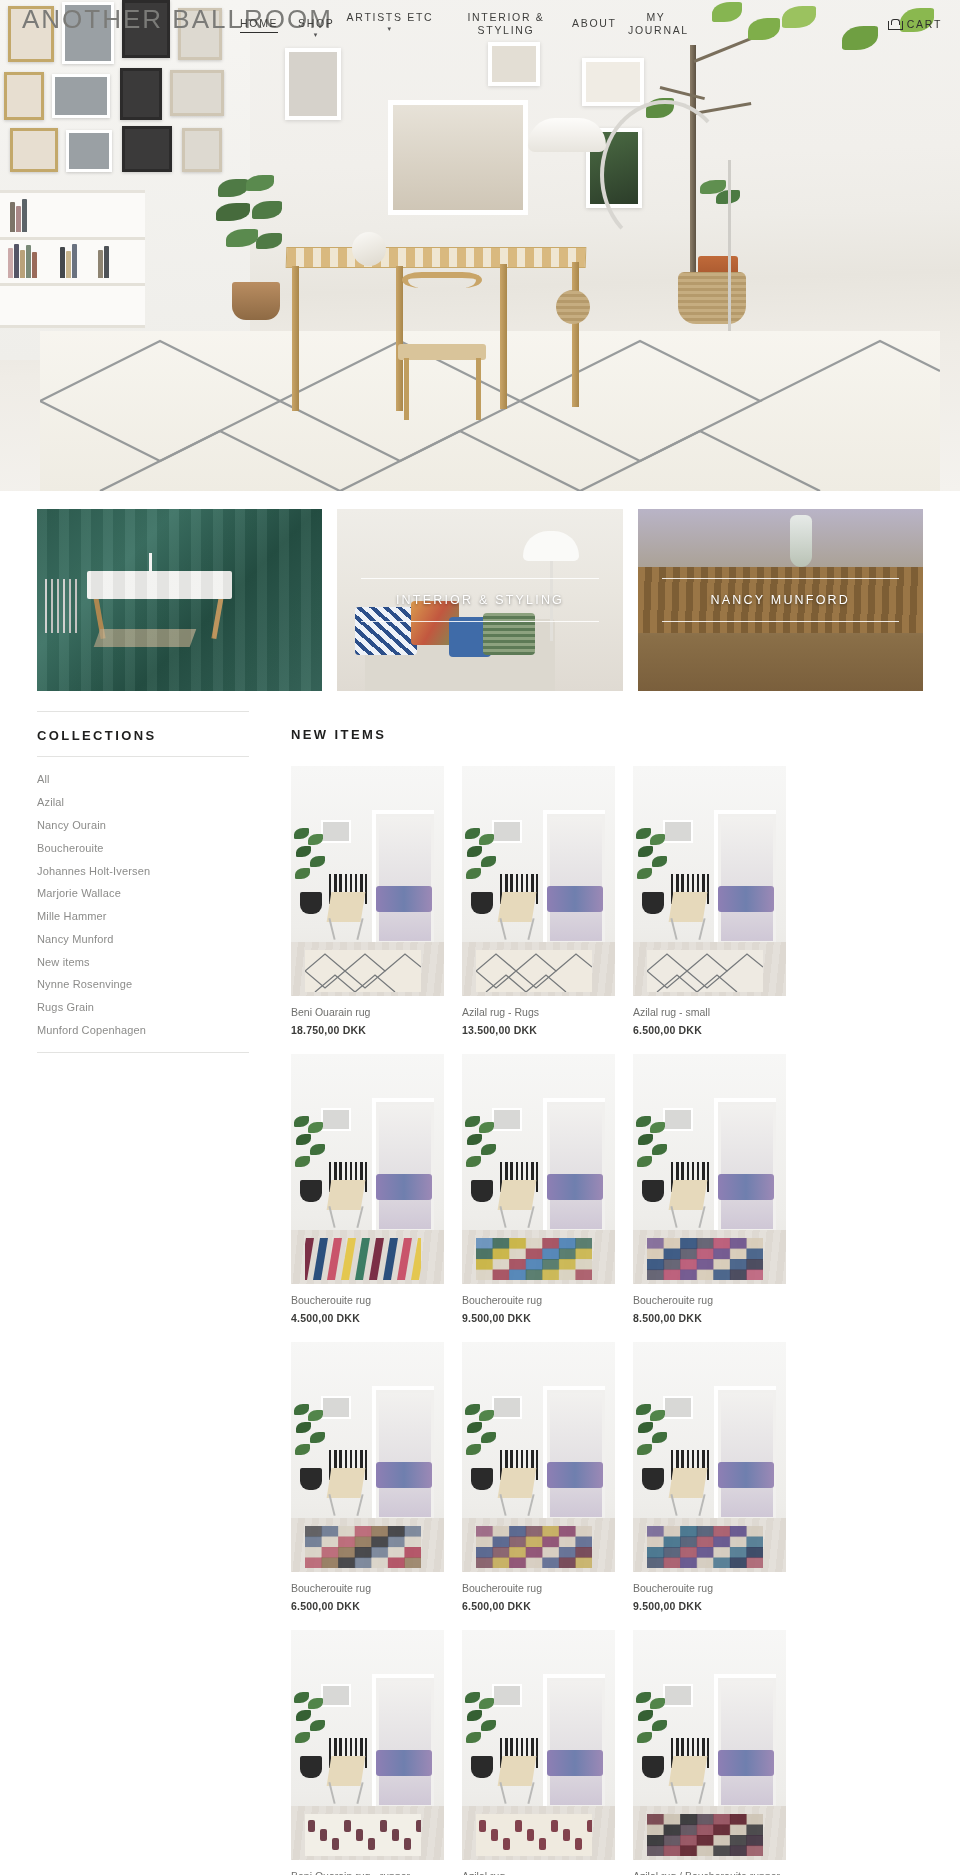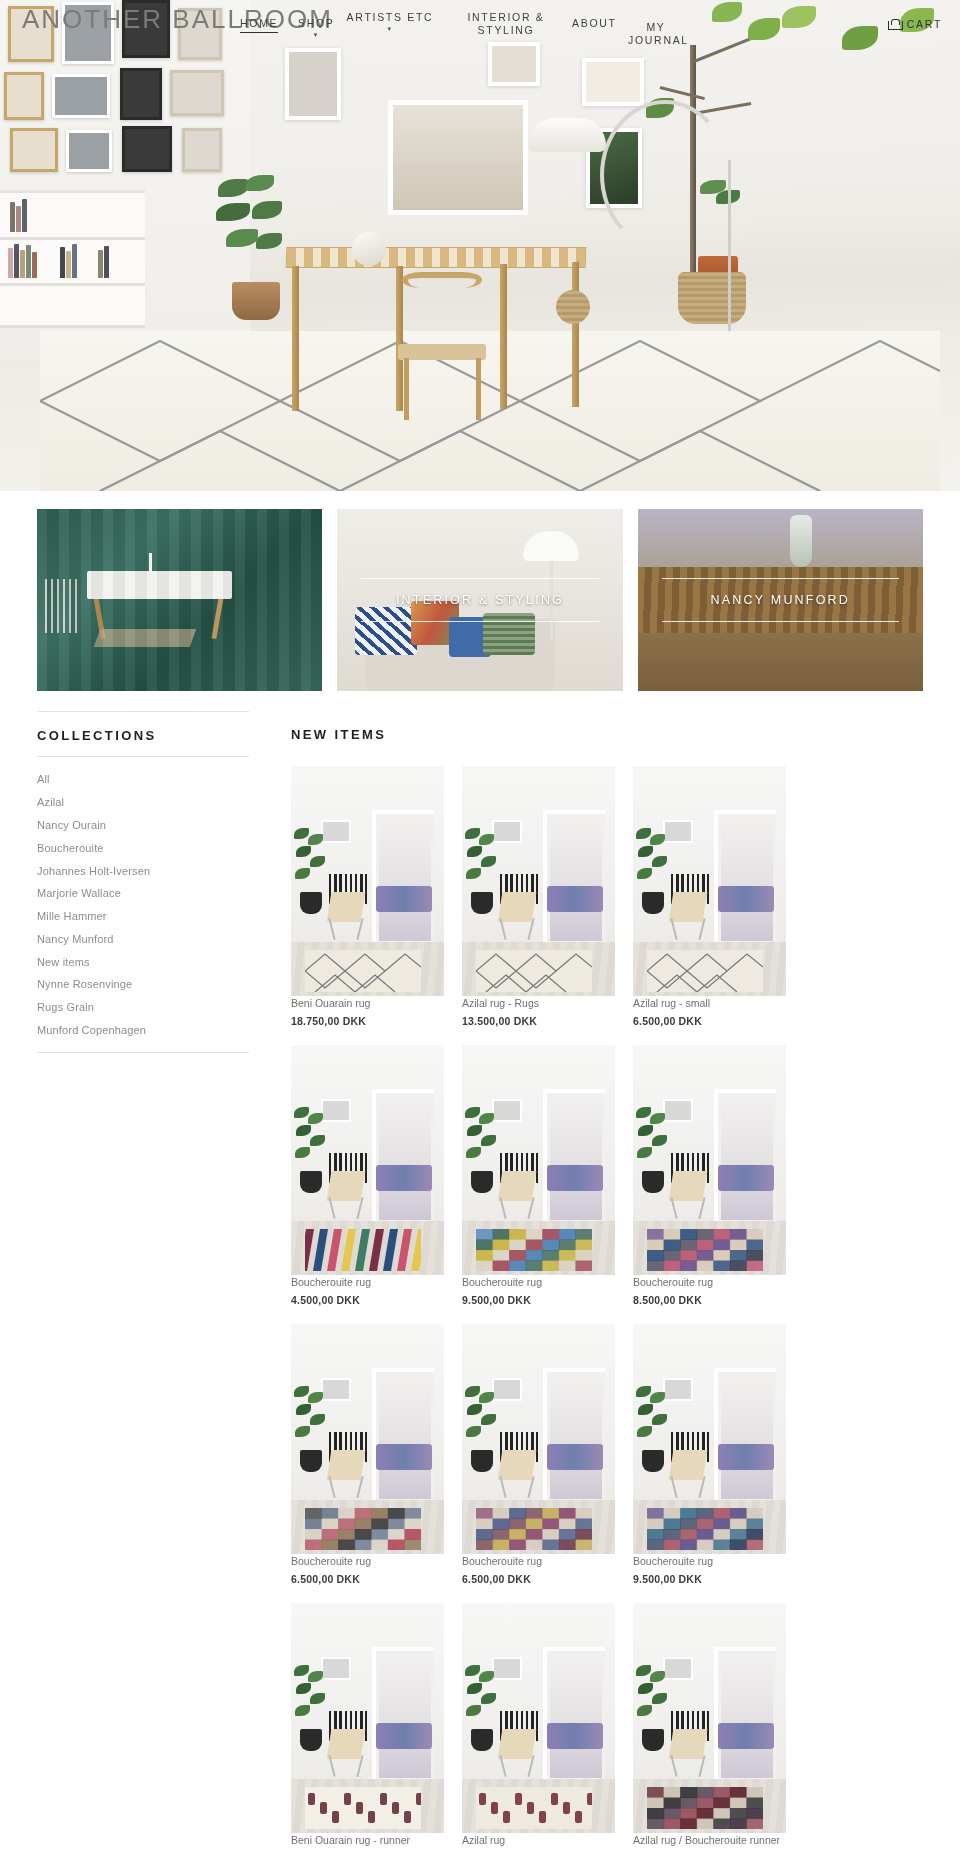--- a/index.html
+++ b/index.html
@@ -202,21 +202,21 @@
   .main-head {
     font-size: 13px; letter-spacing: 2.4px; color: #1f1f1e; font-weight: 700;
     padding: 16px 0 24px 0;
   }
   .grid { display: flex; flex-wrap: wrap; gap: 18px 18px; }
   .card { width: 153px; }
   .card-img {
     width: 153px; height: 230px; position: relative; overflow: hidden;
     background: linear-gradient(180deg,#f4f4f3 0%,#efeeec 58%,#e9e7e3 100%);
   }
-  .card-title { font-size: 10.5px; color: #6f6f6d; line-height: 15px; }
+  .card-title { font-size: 10.5px; color: #6f6f6d; margin-top: 9px; line-height: 15px; }
   .card-price { font-size: 10.5px; color: #3b3b39; font-weight: 700; margin-top: 4px; letter-spacing: .2px; }
 
   
   .sc-wall { position:absolute; inset:0; background:linear-gradient(180deg,#f7f7f6,#eeedea 70%,#e6e4df); }
   .sc-door { position:absolute; right:10px; top:44px; width:62px; bottom:52px; background:#f1f0ee; border-left:4px solid #fff; border-top:4px solid #fff; }
   .sc-door-in { position:absolute; inset:3px; background:linear-gradient(180deg,#f2f1ef,#e2dfe2 60%,#cfc7d6); }
   .sc-frame { position:absolute; left:30px; top:54px; width:30px; height:23px; background:#d8d8d6; border:2.5px solid #fff; }
   .sc-plant { position:absolute; left:3px; top:62px; width:34px; height:86px; }
   .sc-pot { position:absolute; left:6px; bottom:0; width:22px; height:22px; background:#2a2a2a; border-radius:2px 2px 9px 9px; }
   .sc-leaf { position:absolute; width:15px; height:11px; background:#3f6f3c; border-radius:60% 10% 60% 10%; }
@@ -349,21 +349,21 @@
       </div>
       <div class="nav-item" style="left:66px; top:11px; width:96px;">
         <span>ARTISTS ETC</span><span class="caret">▾</span>
       </div>
       <div class="nav-item" style="left:182px; top:11px; width:96px;">
         <span>INTERIOR &amp; STYLING</span>
       </div>
       <div class="nav-item" style="left:296px; top:17px;">
         <span>ABOUT</span>
       </div>
-      <div class="nav-item" style="left:352px; top:21px; width:56px;">
+      <div class="nav-item" style="left:352px; top:11px; width:56px;">
         <span>MY JOURNAL</span>
       </div>
     </div>
     <div class="cart">
       <span class="cart-icon"></span>
       <span>CART</span>
     </div>
   </nav>
 </div>
 

